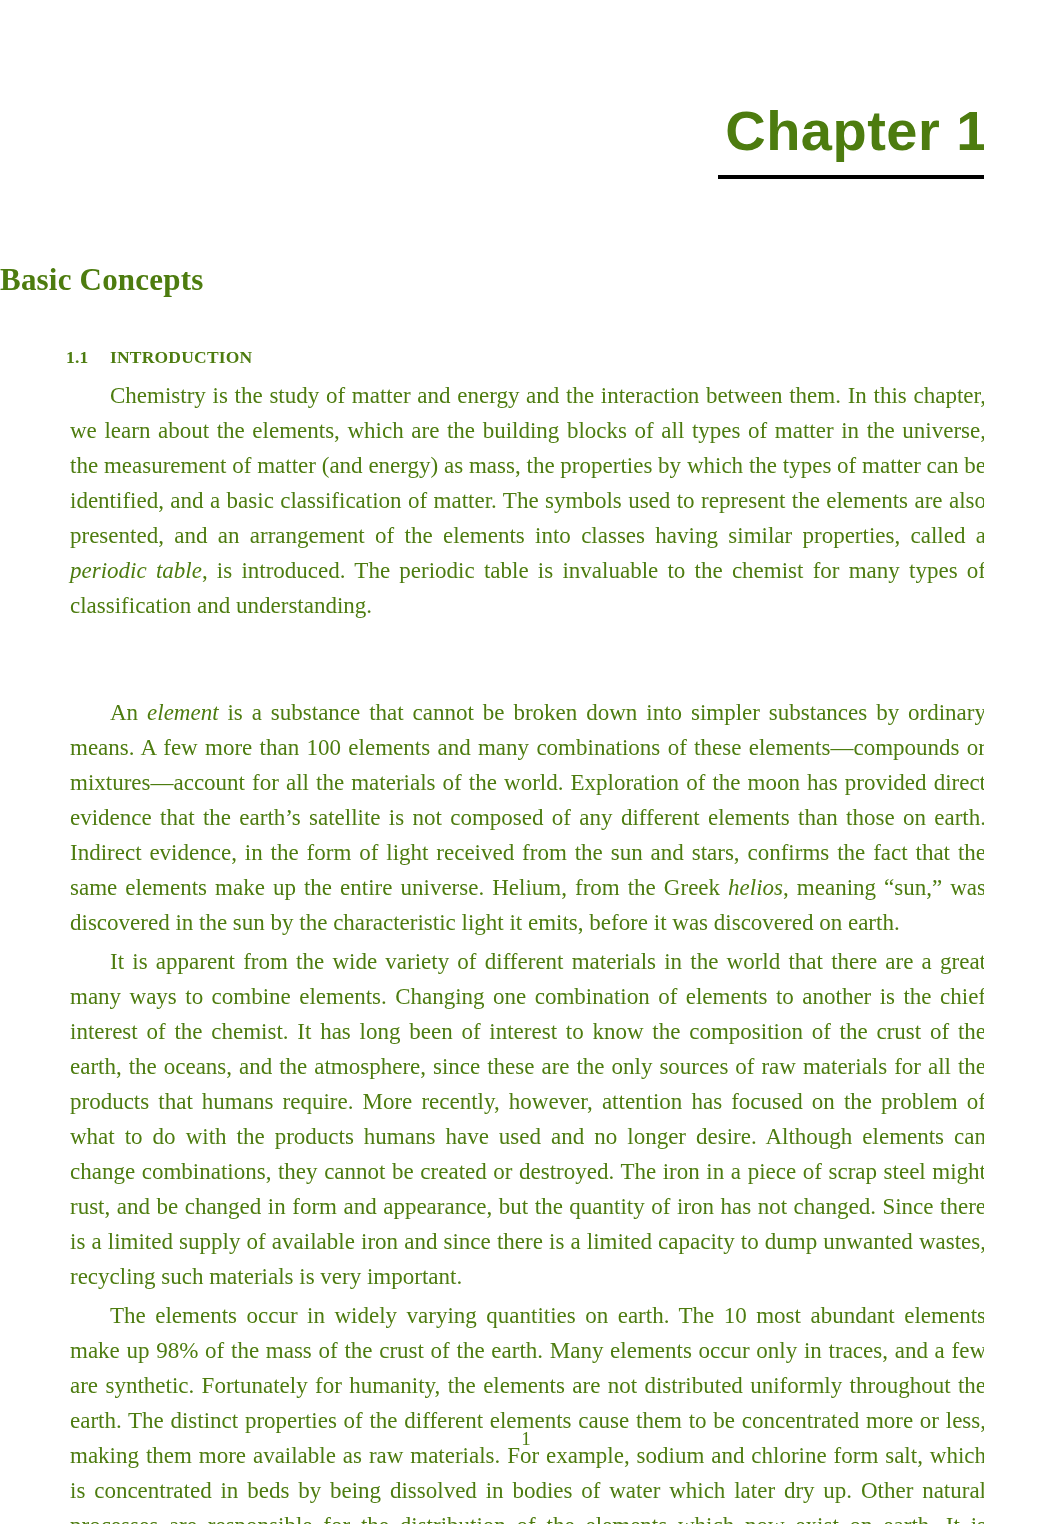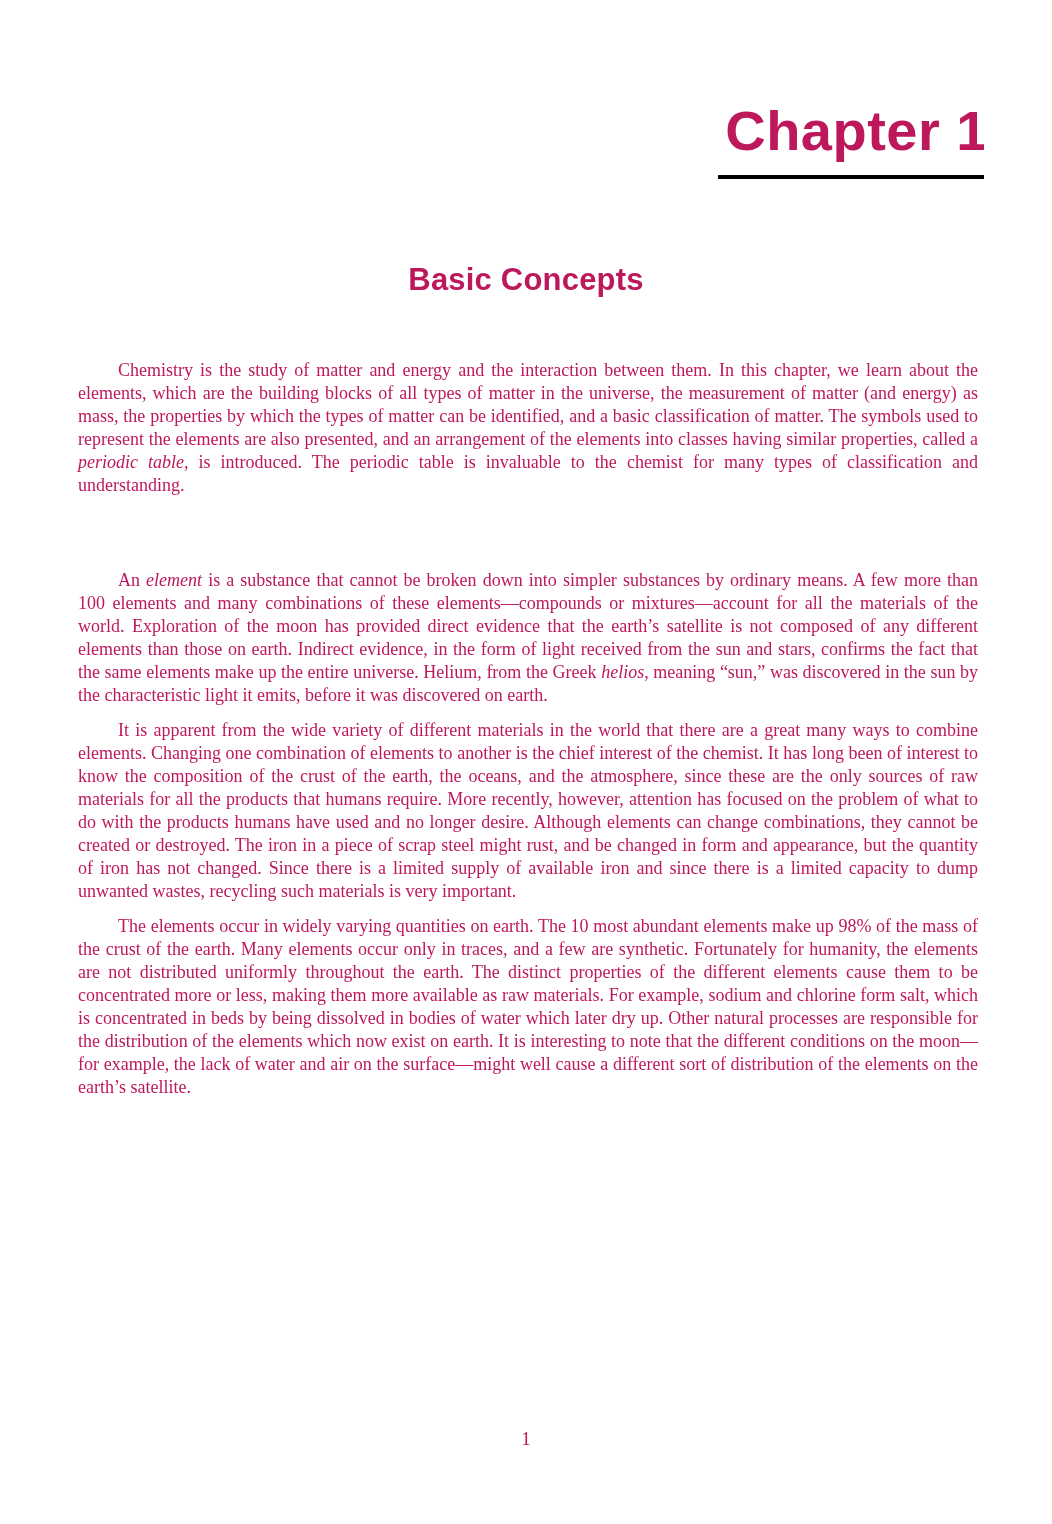--- a/index.html
+++ b/index.html
@@ -8,21 +8,21 @@
     background: #ffffff;
   }
   .page {
     position: relative;
     width: 984px;
     height: 1524px;
     background: #ffffff;
     box-sizing: border-box;
     overflow: hidden;
     font-family: "Liberation Serif", "DejaVu Serif", serif;
-    color: #be185d;
+    color: #4d7c0f;
   }
 
   
   .chapter-block {
     position: absolute;
     top: 103px;
     left: 66px;
     width: 924px;
     text-align: right;
   }
@@ -43,22 +43,22 @@
     height: 4px;
     background: #000000;
   }
 
   
   .doc-title {
     position: absolute;
     top: 262px;
     left: 0;
     width: 1052px;
-    text-align: center;
-    font-family: Liberation Sans, sans-serif;
+    text-align: left;
+    font-family: Liberation Serif, serif;
     font-weight: bold;
     font-size: 31px;
     letter-spacing: 0.2px;
     margin: 0;
   }
 
   
   .content {
     position: absolute;
     top: 347px;
@@ -71,23 +71,23 @@
     font-size: 17.5px;
     letter-spacing: 0.2px;
     margin: 0 0 10px 0;
     white-space: pre;
   }
   .sec-num {
     display: inline-block;
     min-width: 44px;
   }
   p.para {
-    margin: 12px;
-    font-size: 18px;
-    line-height: 23px;
+    margin: 4px;
+    font-size: 23px;
+    line-height: 35px;
     text-align: justify;
     text-indent: 40px;
     hyphens: none;
     -webkit-hyphens: none;
   }
   .section + .section {
     margin-top: 72px;
   }
   em {
     font-style: italic;
@@ -111,20 +111,21 @@
   <div class="chapter-block">
     <div class="chapter-title">Chapter 1</div>
     <div class="chapter-rule"></div>
   </div>
 
   <h1 class="doc-title">Basic Concepts</h1>
 
   <div class="content">
     <div id="sections-container">
         <div class="section">
+          <div class="section-heading"><span class="sec-num">1.1</span><span>INTRODUCTION</span></div>
           <p class="para"><span>Chemistry is the study of matter and energy and the interaction between them. In this chapter, we learn about the elements, which are the building blocks of all types of matter in the universe, the measurement of matter (and energy) as mass, the properties by which the types of matter can be identified, and a basic classification of matter. The symbols used to represent the elements are also presented, and an arrangement of the elements into classes having similar properties, called a </span><em>periodic table</em><span>, is introduced. The periodic table is invaluable to the chemist for many types of classification and understanding.</span></p>
         </div>
         <div class="section">
           <p class="para"><span>An </span><em>element</em><span> is a substance that cannot be broken down into simpler substances by ordinary means. A few more than 100 elements and many combinations of these elements—compounds or mixtures—account for all the materials of the world. Exploration of the moon has provided direct evidence that the earth’s satellite is not composed of any different elements than those on earth. Indirect evidence, in the form of light received from the sun and stars, confirms the fact that the same elements make up the entire universe. Helium, from the Greek </span><em>helios</em><span>, meaning “sun,” was discovered in the sun by the characteristic light it emits, before it was discovered on earth.</span></p>
           <p class="para"><span>It is apparent from the wide variety of different materials in the world that there are a great many ways to combine elements. Changing one combination of elements to another is the chief interest of the chemist. It has long been of interest to know the composition of the crust of the earth, the oceans, and the atmosphere, since these are the only sources of raw materials for all the products that humans require. More recently, however, attention has focused on the problem of what to do with the products humans have used and no longer desire. Although elements can change combinations, they cannot be created or destroyed. The iron in a piece of scrap steel might rust, and be changed in form and appearance, but the quantity of iron has not changed. Since there is a limited supply of available iron and since there is a limited capacity to dump unwanted wastes, recycling such materials is very important.</span></p>
           <p class="para"><span>The elements occur in widely varying quantities on earth. The 10 most abundant elements make up 98% of the mass of the crust of the earth. Many elements occur only in traces, and a few are synthetic. Fortunately for humanity, the elements are not distributed uniformly throughout the earth. The distinct properties of the different elements cause them to be concentrated more or less, making them more available as raw materials. For example, sodium and chlorine form salt, which is concentrated in beds by being dissolved in bodies of water which later dry up. Other natural processes are responsible for the distribution of the elements which now exist on earth. It is interesting to note that the different conditions on the moon—for example, the lack of water and air on the surface—might well cause a different sort of distribution of the elements on the earth’s satellite.</span></p>
         </div>
       </div>
   </div>
 

